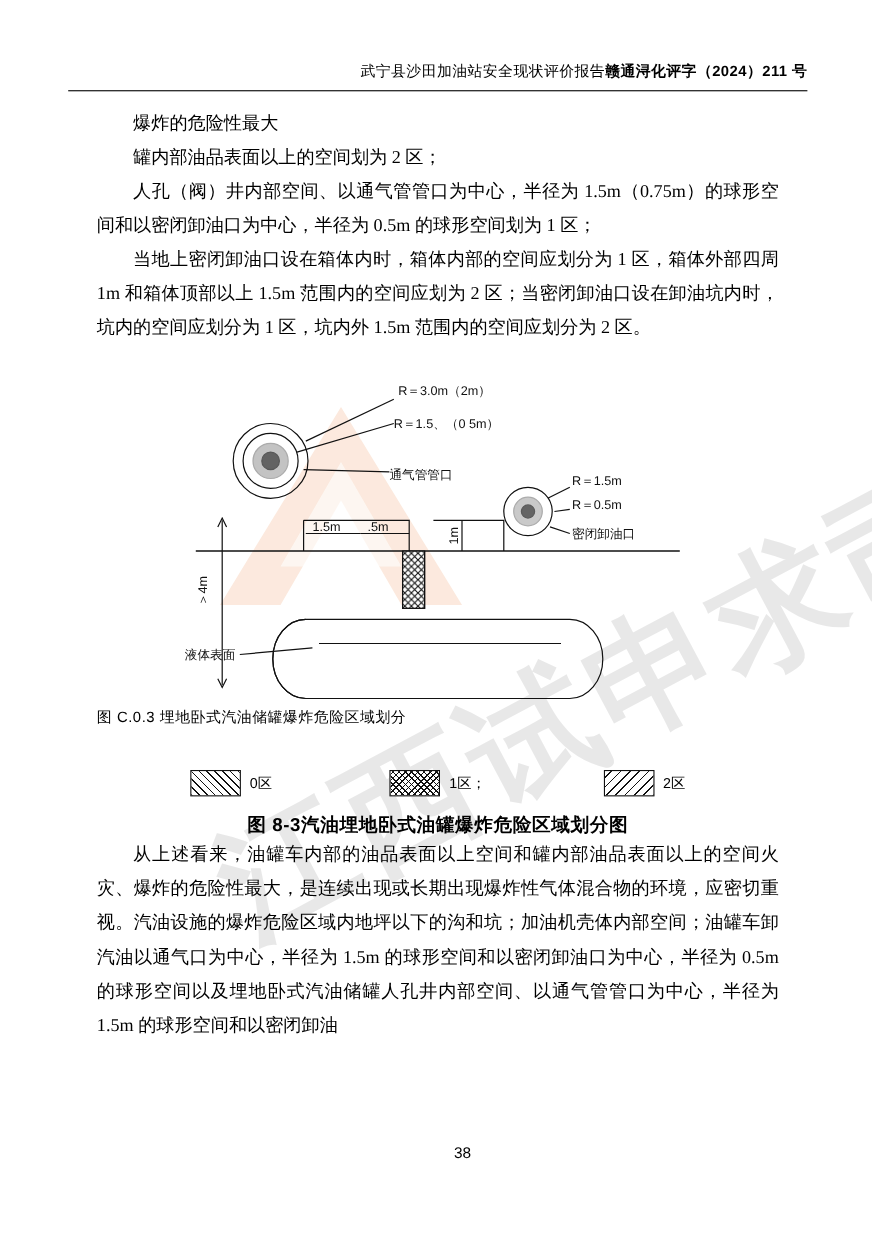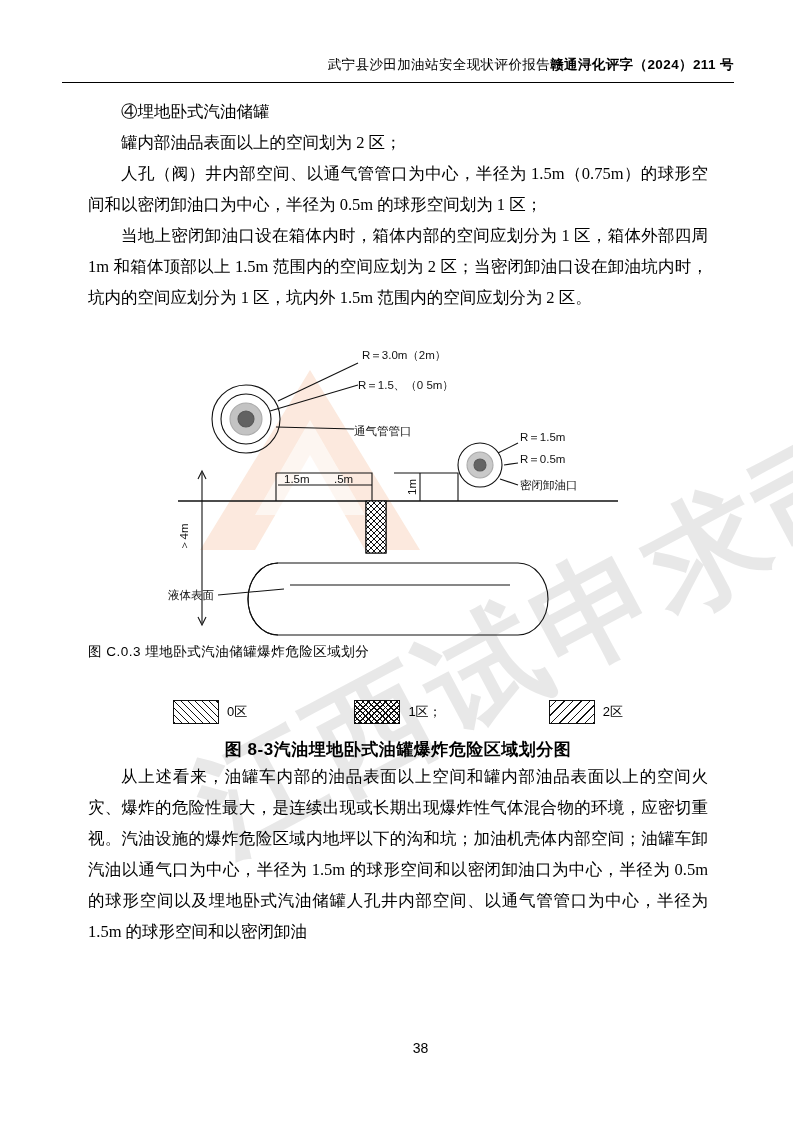--- a/index.html
+++ b/index.html
@@ -170,21 +170,21 @@
   </div>
 
   <div class="header">
     <div class="left">武宁县沙田加油站安全现状评价报告</div>
     <div class="right">赣通浔化评字（2024）211 号</div>
   </div>
   <div class="header-rule"></div>
 
   <div class="content">
 
-    <p class="para">④埋地卧式汽油储罐</p>
+    <p class="para">爆炸的危险性最大</p>
     <p class="para">罐内部油品表面以上的空间划为 2 区；</p>
     <p class="para">人孔（阀）井内部空间、以通气管管口为中心，半径为 1.5m（0.75m）的球形空间和以密闭卸油口为中心，半径为 0.5m 的球形空间划为 1 区；</p>
     <p class="para">当地上密闭卸油口设在箱体内时，箱体内部的空间应划分为 1 区，箱体外部四周 1m 和箱体顶部以上 1.5m 范围内的空间应划为 2 区；当密闭卸油口设在卸油坑内时，坑内的空间应划分为 1 区，坑内外 1.5m 范围内的空间应划分为 2 区。</p>
 
     <div class="figure">
       <div class="fig-box">
         <svg viewBox="0 0 480 320" width="480" height="320">
           <g stroke="#111" fill="none" stroke-width="1.1">
 
             <circle cx="88" cy="96" r="34"></circle>

